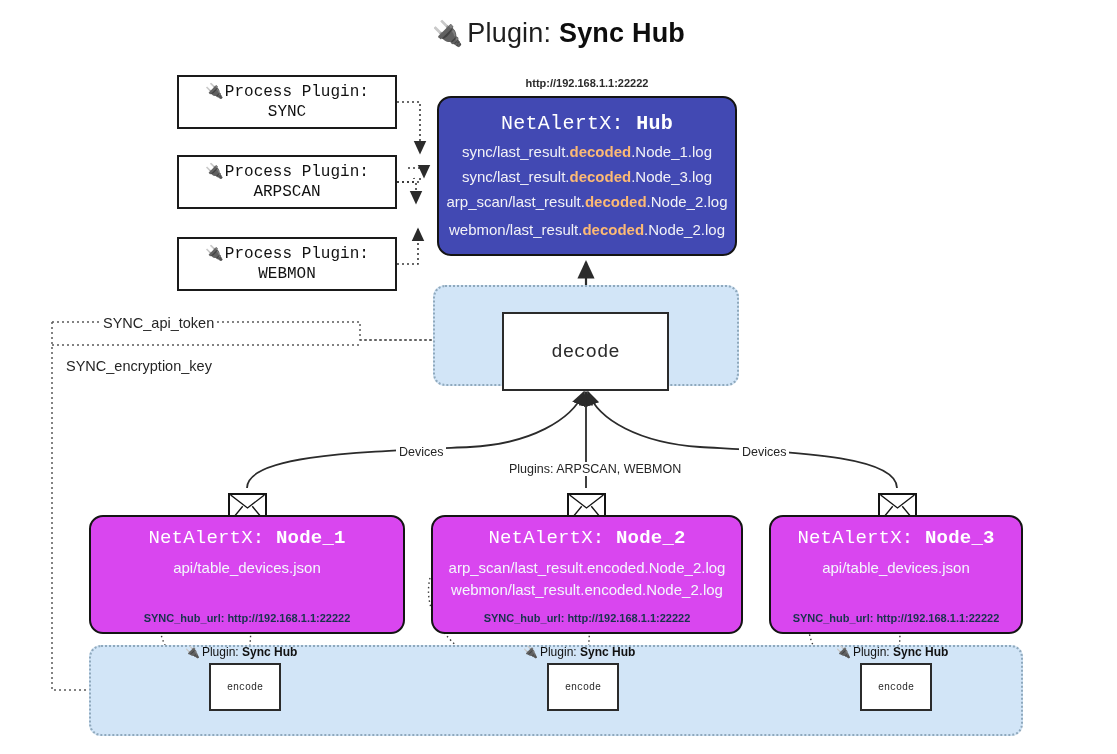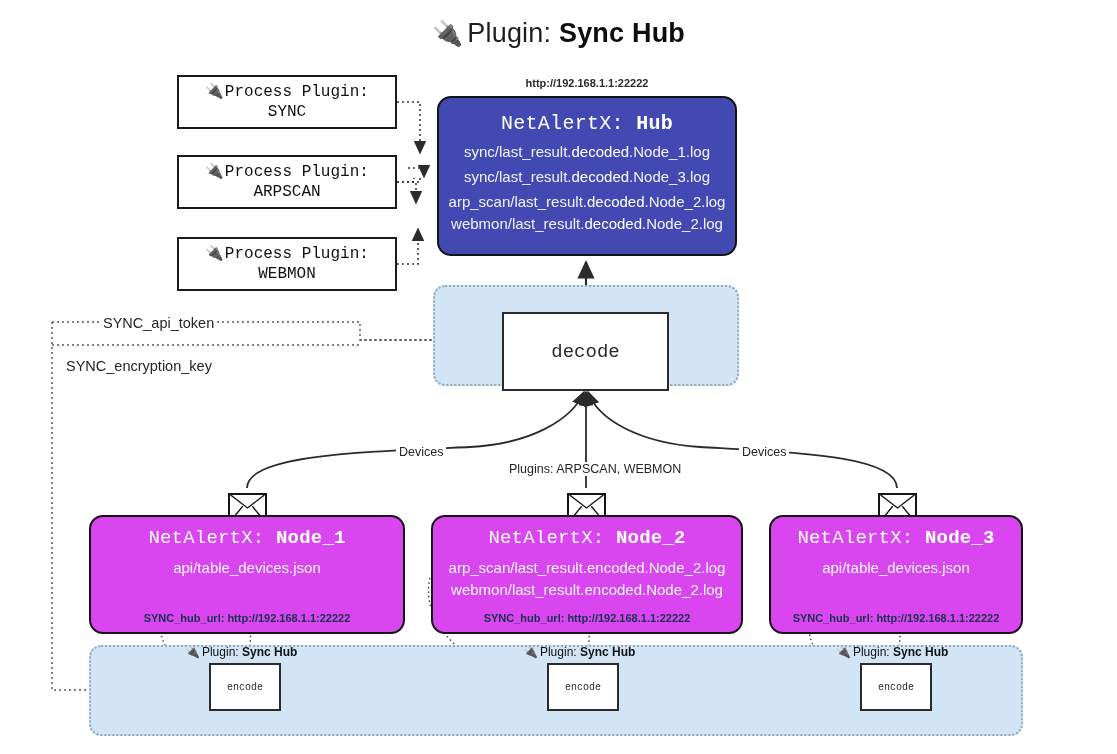--- a/index.html
+++ b/index.html
@@ -24,21 +24,21 @@
   .procbox .l1 .pg{font-family:"Liberation Sans",sans-serif;font-size:15px;margin-right:1px;}
   .procbox .l2{display:block;}
 
   
   .hub{position:absolute;left:437px;top:96px;width:300px;height:160px;background:#4249b3;
        border:2.5px solid #141414;border-radius:14px;box-sizing:border-box;color:#fff;}
   .hub .hubtitle{font-family:"Liberation Mono",monospace;font-size:20px;text-align:center;
                  margin-top:14px;letter-spacing:.3px;}
   .hub .hubtitle b{font-weight:700;}
   .hub .logline{font-size:15px;text-align:center;margin-top:8px;white-space:nowrap;color:#f2f2f7;}
-  .hub .logline b{font-weight:400;color:#ffffff;}
+  .hub .logline b{font-weight:700;color:#fdba74;}
   .huburl{position:absolute;left:437px;top:77px;width:300px;text-align:center;font-size:11px;
           font-weight:700;color:#2b2b2b;}
 
   
   .lbcontainer{position:absolute;background:#d2e5f7;border:2px dotted #8fa9bd;border-radius:12px;
                box-sizing:border-box;}
   .decodewrap{left:433px;top:285px;width:306px;height:101px;}
   .bottomwrap{left:89px;top:645px;width:934px;height:91px;}
 
   .whitebox{position:absolute;background:#fff;border:2px solid #2b2b2b;box-sizing:border-box;
@@ -150,21 +150,21 @@
     </span>
     <span class="l2">WEBMON</span>
   </div>
 
   <div class="huburl">http://192.168.1.1:22222</div>
   <div class="hub">
     <div class="hubtitle"><span>NetAlertX: </span><b>Hub</b></div>
     <div class="logline"><span>sync/last_result.</span><b>decoded</b><span>.Node_1.log</span></div>
     <div class="logline"><span>sync/last_result.</span><b>decoded</b><span>.Node_3.log</span></div>
     <div class="logline"><span>arp_scan/last_result.</span><b>decoded</b><span>.Node_2.log</span></div>
-    <div class="logline" style="margin-top:5px"><span>webmon/last_result.</span><b>decoded</b><span>.Node_2.log</span></div>
+    <div class="logline" style="margin-top:11px"><span>webmon/last_result.</span><b>decoded</b><span>.Node_2.log</span></div>
   </div>
 
   <div class="elabel big" style="left:100px;top:315px;">SYNC_api_token</div>
   <div class="elabel big" style="left:63px;top:358px;">SYNC_encryption_key</div>
 
   <div class="lbcontainer decodewrap"></div>
   <div class="whitebox decodebox">decode</div>
 
   <div class="elabel" style="left:396px;top:445px;">Devices</div>
   <div class="elabel" style="left:739px;top:445px;">Devices</div>

